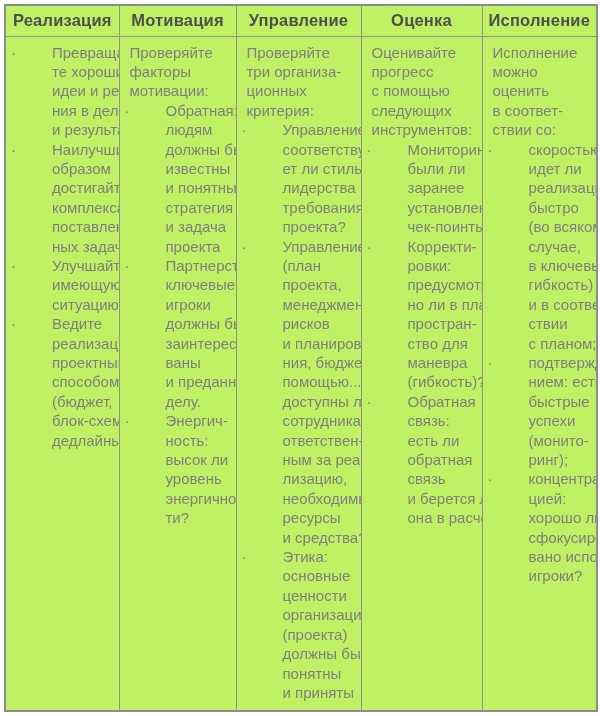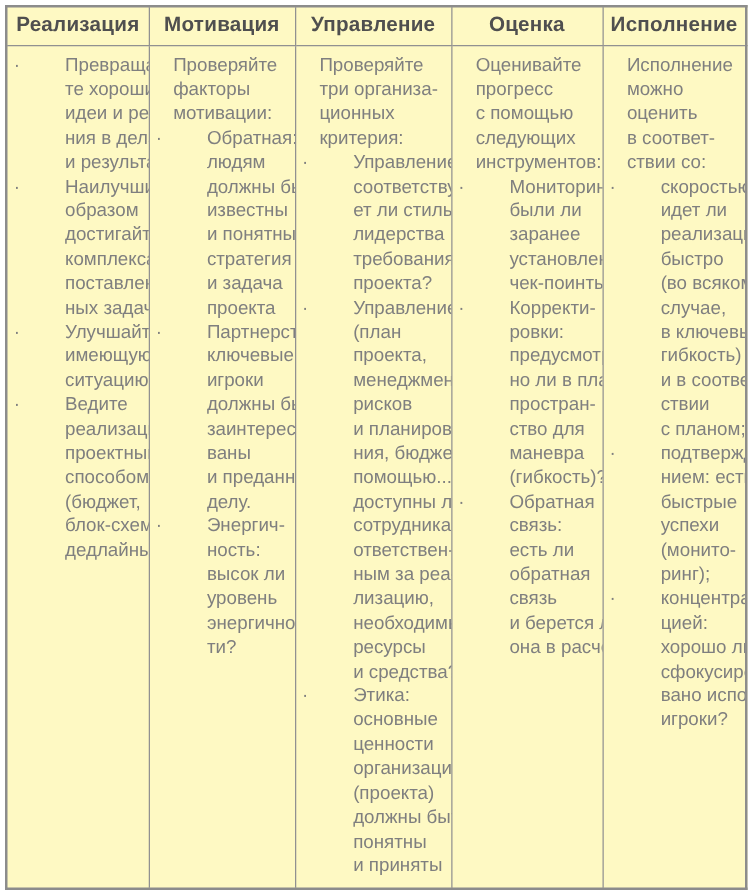--- a/index.html
+++ b/index.html
@@ -15,21 +15,21 @@
     padding: 4px;
     background: #ffffff;
     overflow: hidden;
   }
   table.matrix {
     border-collapse: collapse;
     table-layout: fixed;
     width: 592px;
     height: 708px;
     border: 2px solid #8c8c8c;
-    background: #fef9c3;
+    background: #bef264;
   }
   table.matrix th, table.matrix td {
     border: 1px solid #919191;
     box-sizing: border-box;
     overflow: hidden;
   }
   table.matrix th {
     height: 31px;
     font-size: 16.5px;
     font-weight: bold;
@@ -47,21 +47,21 @@
     line-height: 19.4px;
   }
   
   table.matrix col.c1 { width: 114px; }
   table.matrix col.c2 { width: 117px; }
   table.matrix col.c3 { width: 125px; }
   table.matrix col.c4 { width: 121px; }
   table.matrix col.c5 { width: 115px; }
 
   .intro {
-    margin-left: 14px;
+    margin-left: 5px;
     white-space: pre;
   }
   .bullet-item {
     display: flex;
     align-items: flex-start;
   }
   .bullet {
     flex: 0 0 9px;
     width: 9px;
     text-align: left;

